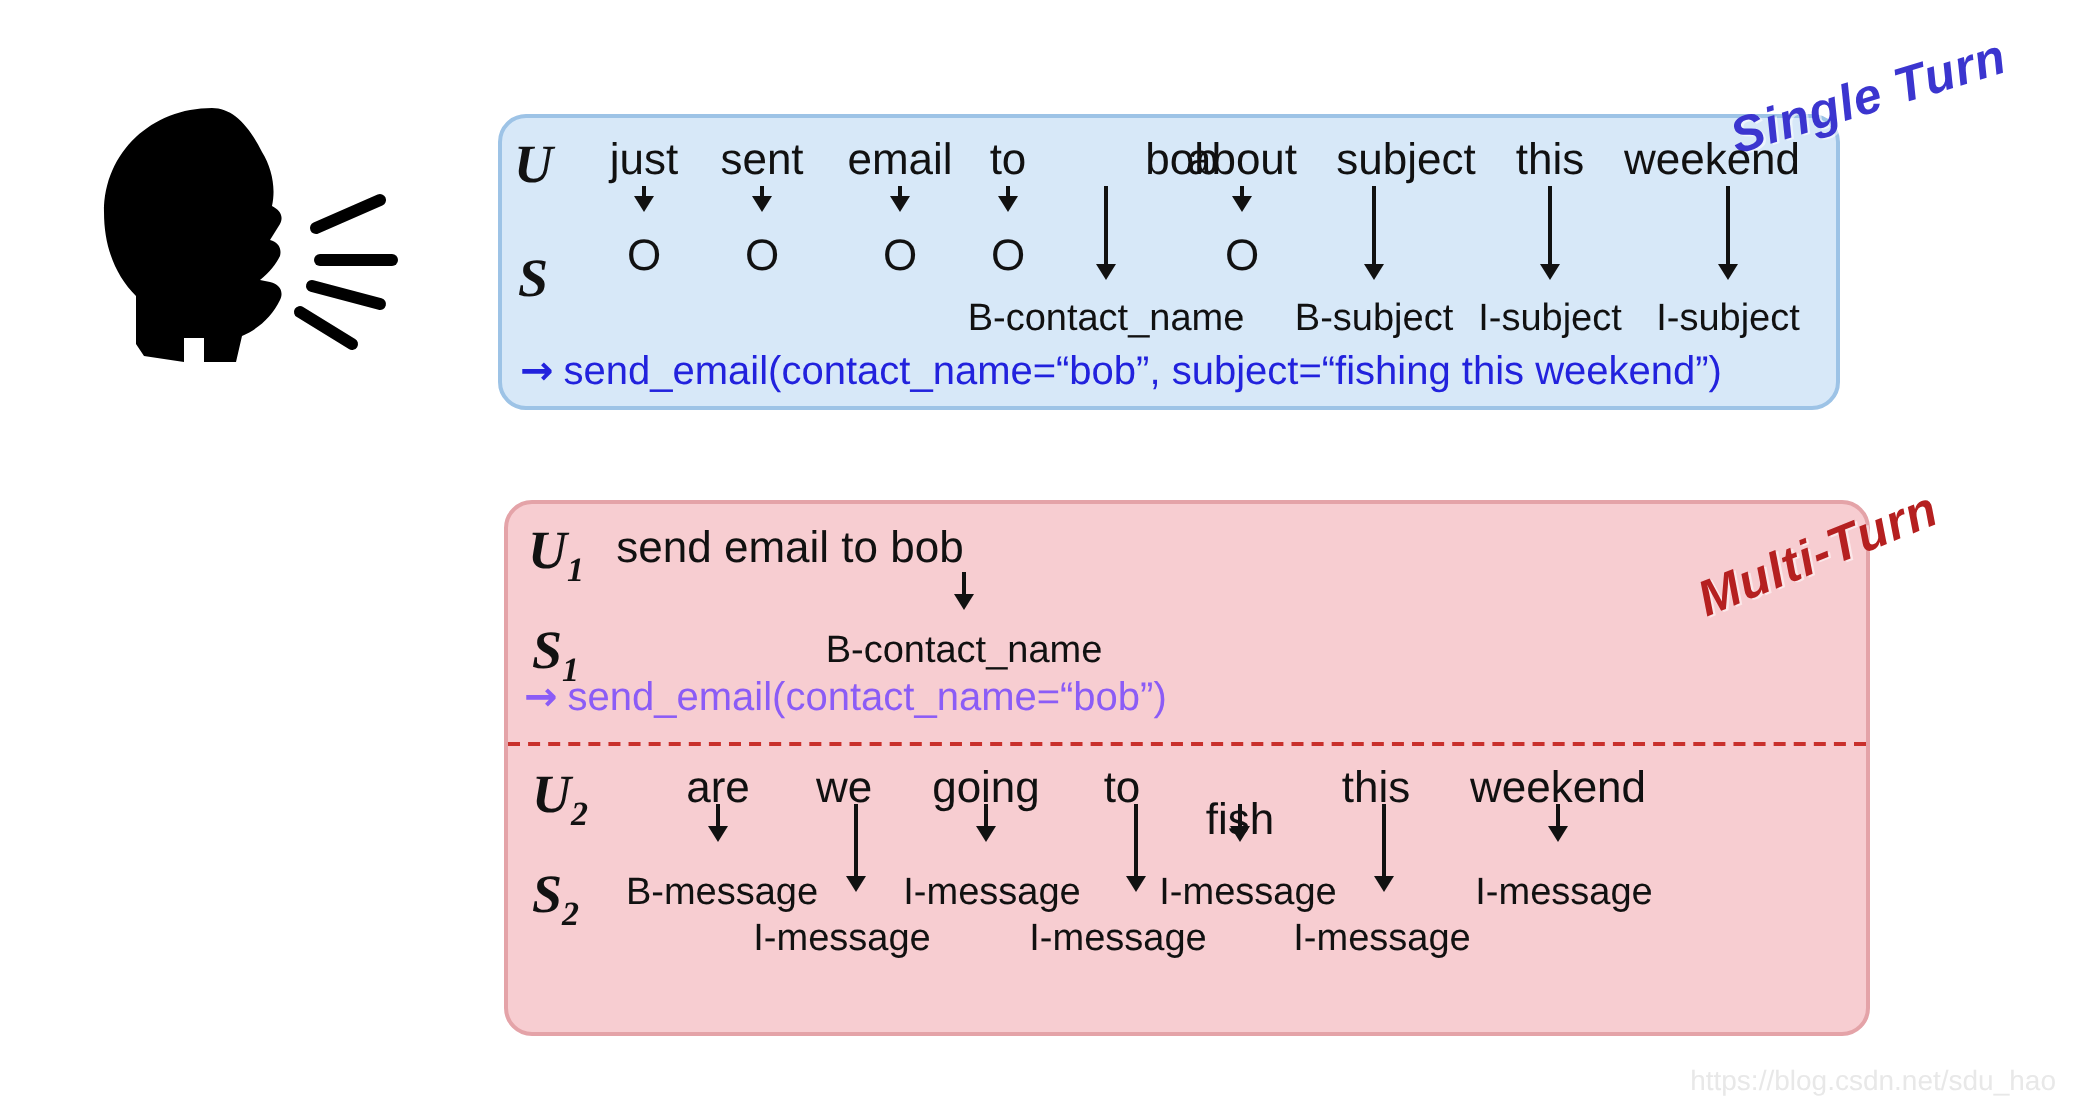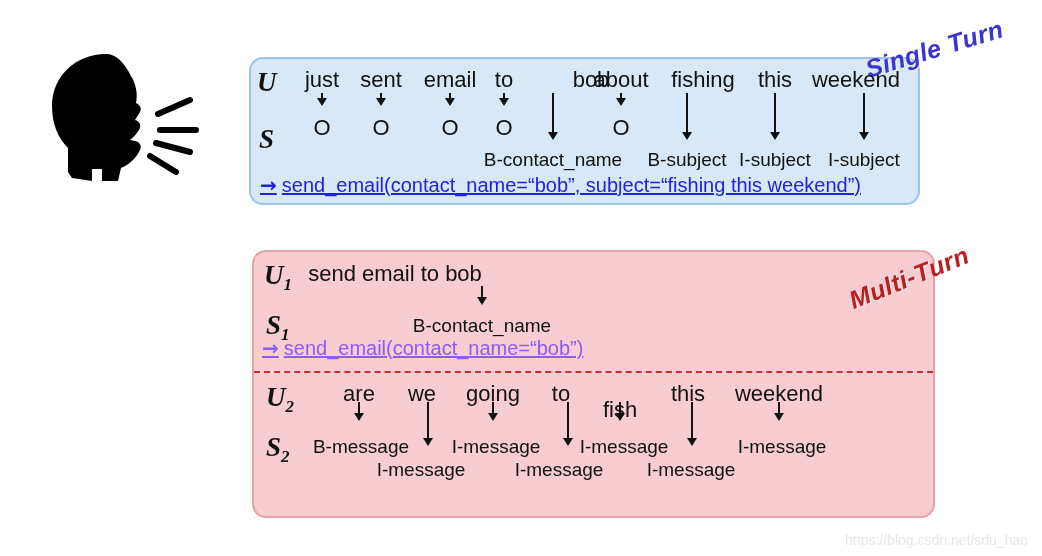--- a/index.html
+++ b/index.html
@@ -144,21 +144,20 @@
     border-right: 5px solid transparent;
     border-top: 8px solid #111111;
   }
 
   
   .call-line {
     position: absolute;
     font-size: 20px;
     white-space: nowrap;
     line-height: 1;
-    text-decoration: underline;
   }
   .call-line.blue { color: #2222dd; }
   .call-line.red  { color: #8b5cf6; }
   .call-line .glyph {
     font-family: "DejaVu Sans", sans-serif;
     font-weight: bold;
     margin-right: 5px;
   }
 
   
@@ -206,21 +205,21 @@
 
   <div class="turn-label" style="left:257px; top:69px;">U</div>
   <div class="turn-label" style="left:259px; top:126px;">S</div>
 
   <div class="tok" style="left:322px; top:69px;">just</div>
   <div class="tok" style="left:381px; top:69px;">sent</div>
   <div class="tok" style="left:450px; top:69px;">email</div>
   <div class="tok" style="left:504px; top:69px;">to</div>
   <div class="tok" style="left:553px; top:69px;margin-left:38px;">bob</div>
   <div class="tok" style="left:621px; top:69px;">about</div>
-  <div class="tok" style="left:703px; top:69px;">fishing</div>
+  <div class="tok" style="left:703px; top:69px;">subject</div>
   <div class="tok" style="left:775px; top:69px;">this</div>
   <div class="tok" style="left:856px; top:69px;">weekend</div>
 
   <div class="arrow" style="left:322px; top:93px; width:12px; height:13px;">
     <div class="shaft" style="height:6px;"></div>
       <div class="head"></div>
     </div>
   <div class="arrow" style="left:381px; top:93px; width:12px; height:13px;">
     <div class="shaft" style="height:6px;"></div>
       <div class="head"></div>

